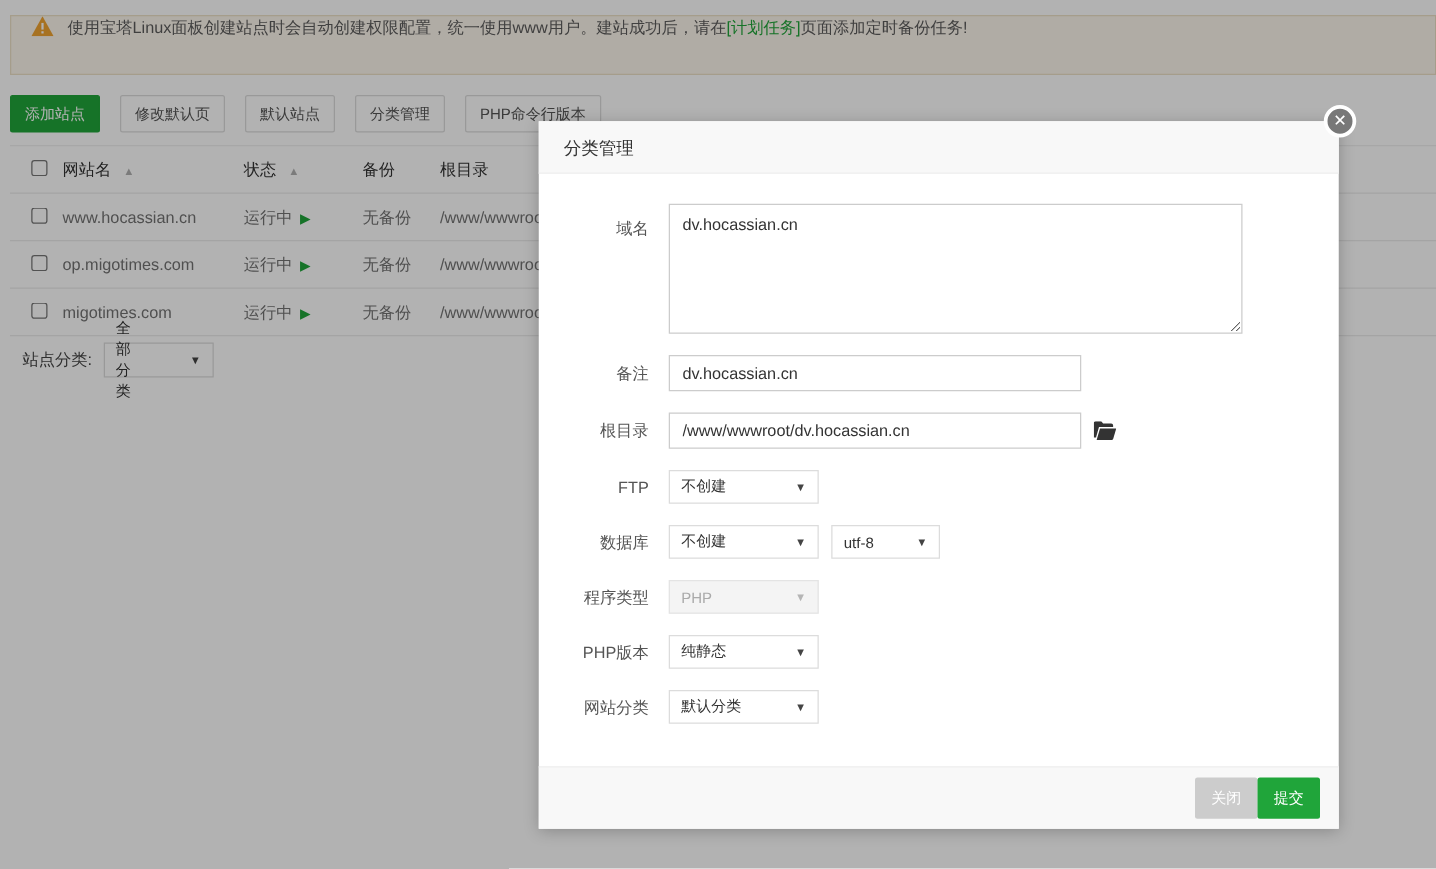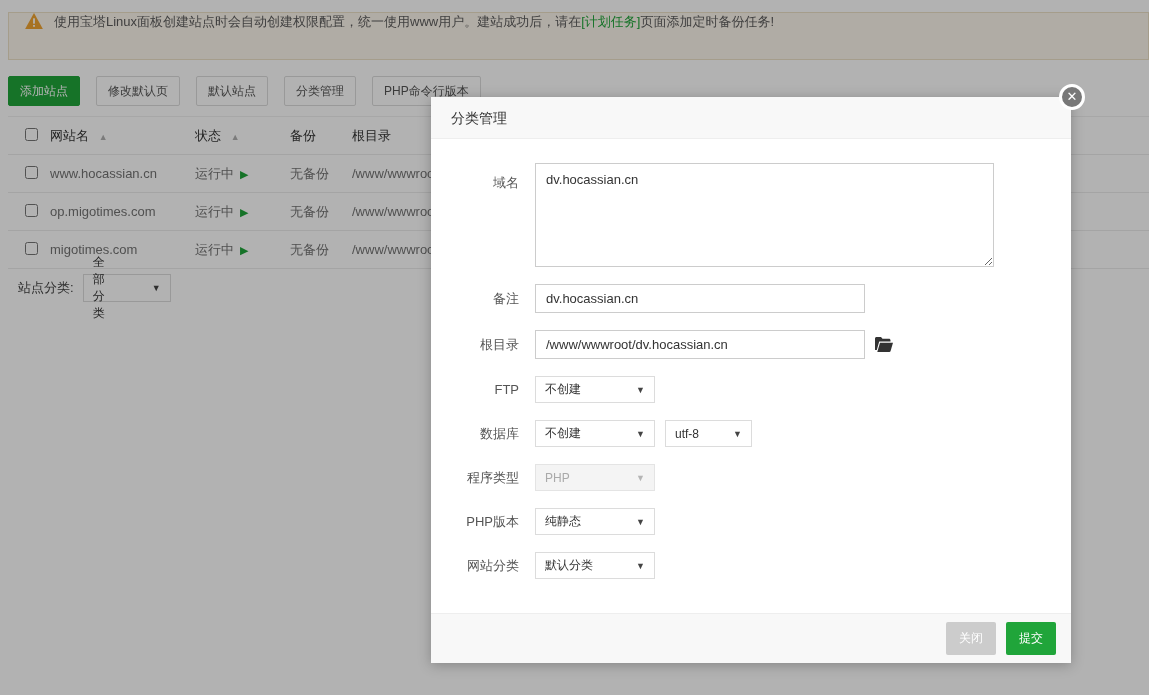--- a/index.html
+++ b/index.html
@@ -81,21 +81,21 @@
   }
   .modal .fake-select { width:120px; height:27px; }
   .fake-select.disabled { background:#f4f4f4; border-color:#e4e4e4; color:#aaa; cursor:default; }
   .fake-select.disabled .dd-arrow { color:#b5b5b5; }
   .fake-select.charset { width:87px; margin-left:10px; }
   .folder-btn { margin-left:10px; cursor:pointer; display:flex; align-items:center; }
 
   .modal-footer {
     position:absolute; left:0; right:0; bottom:0; height:50px;
     background:#f8f8f8; border-top:1px solid #eee;
-    display:flex; align-items:center; justify-content:flex-end; gap:10px; padding-right:15px;
+    display:flex; align-items:center; justify-content:flex-end; padding-right:15px;
   }
   .fbtn { border:none; border-radius:2px; padding:8px 13px; font-size:12px; color:#fff;
           font-family:inherit; cursor:pointer; }
   .fbtn.grey { background:#ccc; }
   .fbtn.green { background:#20a53a; }
 </style>
 </head>
 <body>
 
 <div class="screen">

